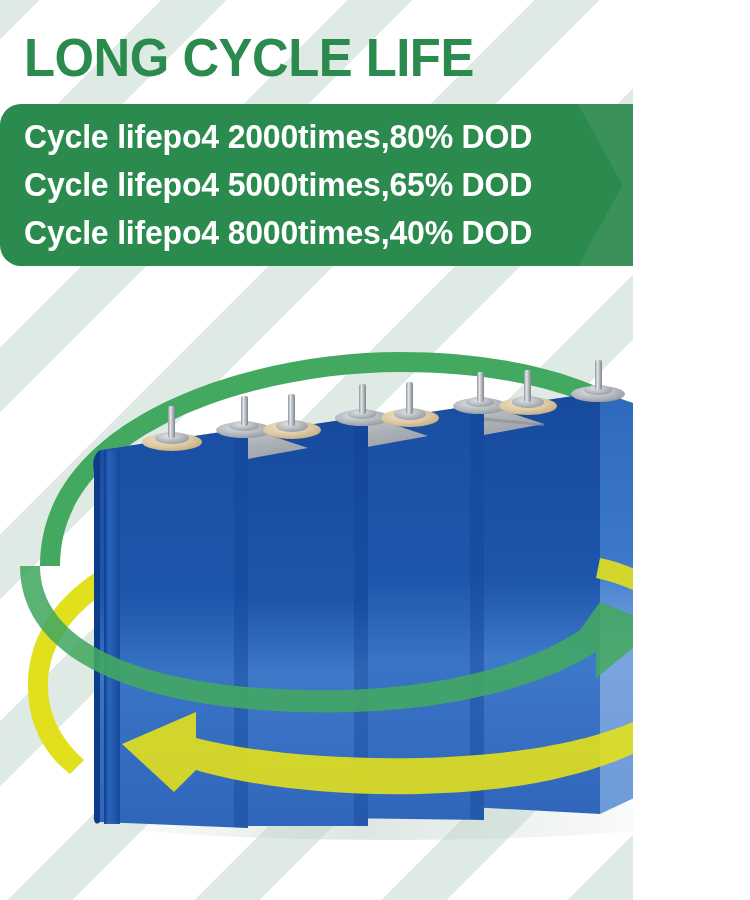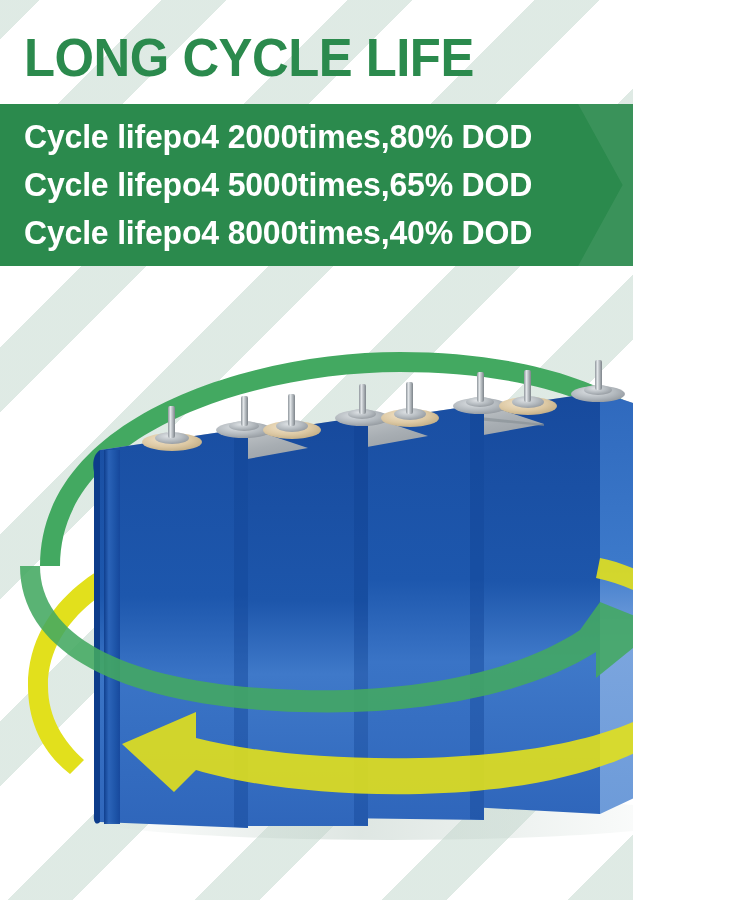--- a/index.html
+++ b/index.html
@@ -28,21 +28,21 @@
     font-size:54px;line-height:62px;font-weight:bold;
     letter-spacing:-0.5px;
     color:#2b8a4d;
     white-space:nowrap;
     transform:scaleX(0.94);transform-origin:left center;
   }
 
   
   .banner{
     position:absolute;left:0;top:104px;width:750px;height:162px;
-    background:#2b8a4d;z-index:5;overflow:hidden;
+    background:#2b8a4d;z-index:5;overflow:hidden;border-radius:21px;
   }
   .chev{
     position:absolute;top:-22px;width:118px;height:206px;
     background:rgba(255,255,255,0.075);
     clip-path:polygon(0 0, 52% 0, 100% 50%, 52% 100%, 0 100%, 48% 50%);
     pointer-events:none;
   }
   .chev.c1{left:566px;}
   .chev.c2{left:640px;}
   .chev.c3{left:714px;}

